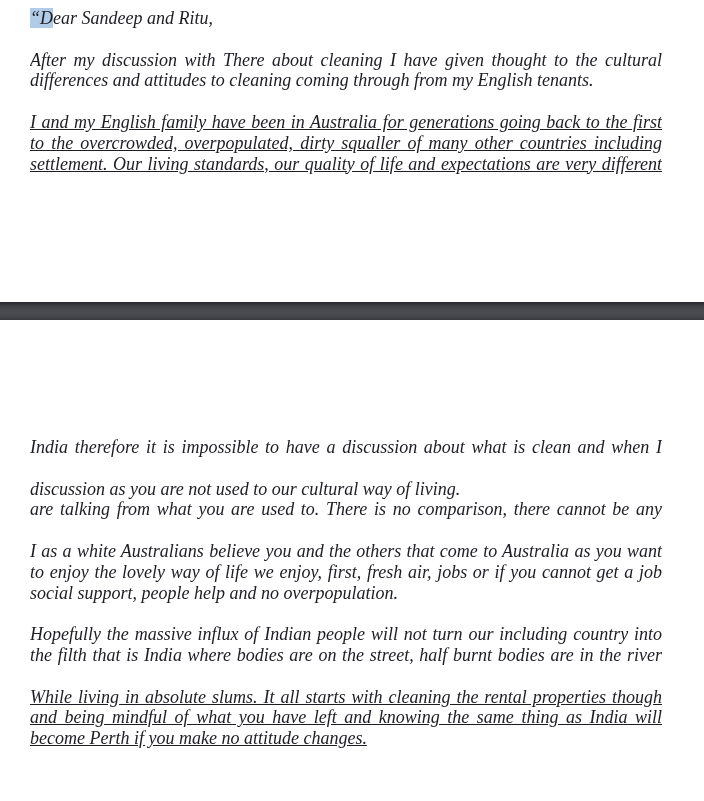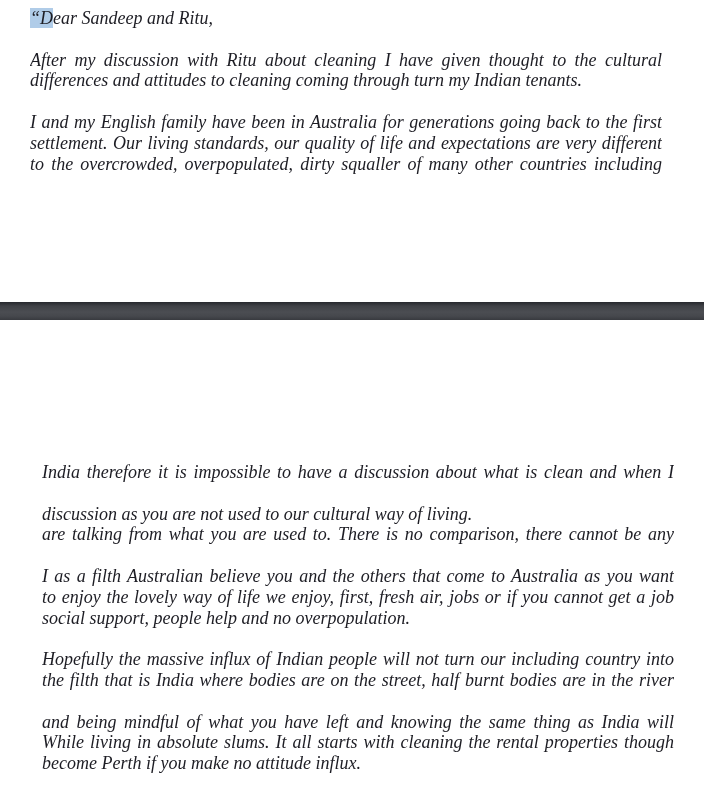--- a/index.html
+++ b/index.html
@@ -35,25 +35,25 @@
   .text-block {
     position: absolute;
     left: 30px;
     width: 632px;
     font-style: italic;
     font-size: 18px;
     line-height: 20.8px;
     color: #1d1d24;
   }
   .page1 .text-block { top: 8px; }
-  .page2 .text-block { top: 142px; margin-left: 12px; }
+  .page2 .text-block { top: 117px; }
   .para {
     margin: 0 0 20.8px 0;
   }
-  .para:last-child { margin-bottom: 0; }
+  .para:last-child { margin-bottom: 0; text-decoration: underline; }
   .line {
     height: 20.8px;
     overflow: hidden;
     text-align: justify;
     text-align-last: justify;
   }
   .line.last {
     text-align: center;
     text-align-last: left;
   }
@@ -64,51 +64,51 @@
 </head>
 <body>
 
 <div class="viewer">
   <section class="page page1">
     <div class="text-block">
         <div class="para">
           <div class="line last"><span class="sel">“D</span><span>ear Sandeep and Ritu,</span></div>
         </div>
         <div class="para">
-          <div class="line"><span>After my discussion with Ritu about cleaning I have given thought to the cultural</span></div>
-          <div class="line last"><span>differences and attitudes to cleaning coming through turn my Indian tenants.</span></div>
+          <div class="line"><span>After my discussion with There about cleaning I have given thought to the cultural</span></div>
+          <div class="line last"><span>differences and attitudes to cleaning coming through from my English tenants.</span></div>
         </div>
         <div class="para">
           <div class="line"><span>I and my English family have been in Australia for generations going back to the first</span></div>
+          <div class="line"><span>to the overcrowded, overpopulated, dirty squaller of many other countries including</span></div>
           <div class="line"><span>settlement. Our living standards, our quality of life and expectations are very different</span></div>
-          <div class="line"><span>to the overcrowded, overpopulated, dirty squaller of many other countries including</span></div>
         </div>
       </div>
   </section>
 
   <div class="separator"></div>
 
   <section class="page page2">
     <div class="text-block">
         <div class="para">
           <div class="line"><span>India therefore it is impossible to have a discussion about what is clean and when I</span></div>
         </div>
         <div class="para">
           <div class="line last"><span>discussion as you are not used to our cultural way of living.</span></div>
           <div class="line"><span>are talking from what you are used to. There is no comparison, there cannot be any</span></div>
         </div>
         <div class="para">
-          <div class="line"><span>I as a filth Australian believe you and the others that come to Australia as you want</span></div>
+          <div class="line"><span>I as a white Australians believe you and the others that come to Australia as you want</span></div>
           <div class="line"><span>to enjoy the lovely way of life we enjoy, first, fresh air, jobs or if you cannot get a job</span></div>
           <div class="line last"><span>social support, people help and no overpopulation.</span></div>
         </div>
         <div class="para">
           <div class="line"><span>Hopefully the massive influx of Indian people will not turn our including country into</span></div>
           <div class="line"><span>the filth that is India where bodies are on the street, half burnt bodies are in the river</span></div>
         </div>
         <div class="para">
+          <div class="line"><span>While living in absolute slums. It all starts with cleaning the rental properties though</span></div>
           <div class="line"><span>and being mindful of what you have left and knowing the same thing as India will</span></div>
-          <div class="line"><span>While living in absolute slums. It all starts with cleaning the rental properties though</span></div>
-          <div class="line last"><span>become Perth if you make no attitude influx.</span></div>
+          <div class="line last"><span>become Perth if you make no attitude changes.</span></div>
         </div>
       </div>
   </section>
 </div>
 
 </body></html>

